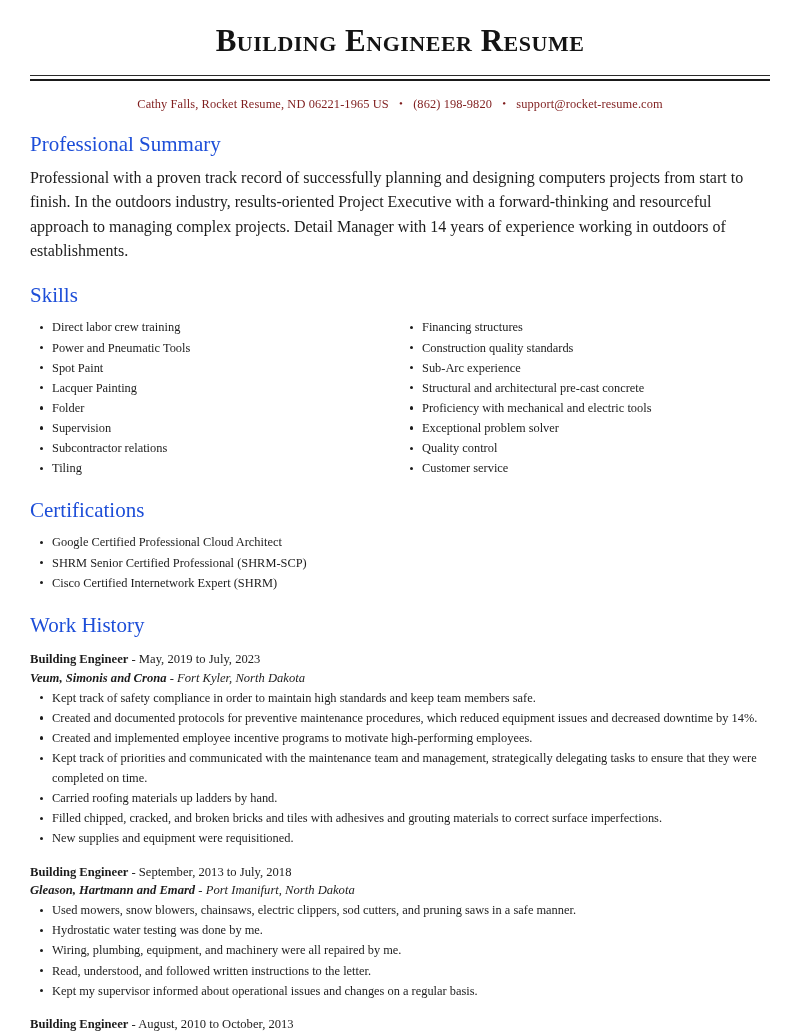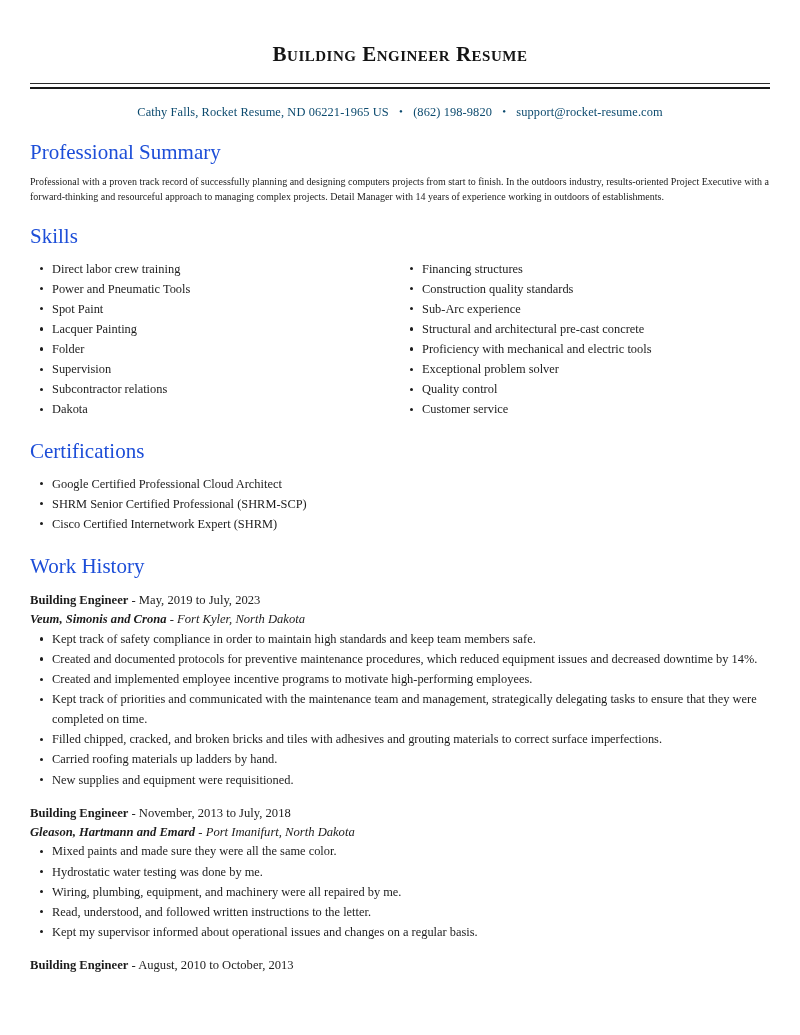--- a/index.html
+++ b/index.html
@@ -19,38 +19,38 @@
     padding: 0 30px;
     box-sizing: border-box;
   }
 
   
   .resume-title {
     text-align: center;
     font-family: "Liberation Serif", serif;
     font-variant: small-caps;
     font-weight: bold;
-    font-size: 21px;
+    font-size: 31px;
     letter-spacing: 0.5px;
     color: #141414;
-    margin: 42px 0 0 0;
+    margin: 22px 0 0 0;
     line-height: 1.2;
   }
   .divider {
     margin-top: 16px;
     border-top: 1.4px solid #2a2a2a;
     padding-top: 2.5px;
   }
   .divider-inner {
     border-top: 2.6px solid #1a1a1a;
   }
   .contact-line {
     text-align: center;
     font-size: 12.4px;
-    color: #0c4a6e;
+    color: #7f1d1d;
     margin-top: 16px;
     letter-spacing: 0.1px;
   }
   .contact-sep {
     display: inline-block;
     padding: 0 7px;
     font-size: 11px;
     vertical-align: 1px;
   }
 
@@ -60,21 +60,21 @@
   }
   .section-heading {
     font-family: "Liberation Serif", serif;
     font-weight: normal;
     font-size: 21px;
     color: #1d4ed8;
     margin: 0 0 9px 0;
     line-height: 1.25;
   }
   .summary-text {
-    font-size: 10px;
+    font-size: 16px;
     line-height: 1.52;
     margin: 0;
     text-align: left;
     color: #1c1c1c;
   }
 
   
   ul.bullets {
     margin: 0;
     padding: 0 0 0 22px;
@@ -173,21 +173,21 @@
     <div class="skills-columns">
       <div class="skills-col left">
         <ul class="bullets">
           <li>Direct labor crew training</li>
           <li>Power and Pneumatic Tools</li>
           <li>Spot Paint</li>
           <li>Lacquer Painting</li>
           <li>Folder</li>
           <li>Supervision</li>
           <li>Subcontractor relations</li>
-          <li>Dakota</li>
+          <li>Tiling</li>
         </ul>
       </div>
       <div class="skills-col right">
         <ul class="bullets">
           <li>Financing structures</li>
           <li>Construction quality standards</li>
           <li>Sub-Arc experience</li>
           <li>Structural and architectural pre-cast concrete</li>
           <li>Proficiency with mechanical and electric tools</li>
           <li>Exceptional problem solver</li>
@@ -219,39 +219,39 @@
       <div class="job-line">
         <span class="job-company">Veum, Simonis and Crona</span>
         <span class="dash">-</span>
         <span class="job-location">Fort Kyler, North Dakota</span>
       </div>
       <ul class="bullets job-bullets">
         <li>Kept track of safety compliance in order to maintain high standards and keep team members safe.</li>
         <li>Created and documented protocols for preventive maintenance procedures, which reduced equipment issues and decreased downtime by 14%.</li>
         <li>Created and implemented employee incentive programs to motivate high-performing employees.</li>
         <li>Kept track of priorities and communicated with the maintenance team and management, strategically delegating tasks to ensure that they were completed on time.</li>
+        <li>Carried roofing materials up ladders by hand.</li>
         <li>Filled chipped, cracked, and broken bricks and tiles with adhesives and grouting materials to correct surface imperfections.</li>
-        <li>Carried roofing materials up ladders by hand.</li>
         <li>New supplies and equipment were requisitioned.</li>
       </ul>
     </div>
 
     <div class="job">
       <div class="job-line">
         <span class="job-title">Building Engineer</span>
         <span class="dash">-</span>
-        <span class="job-dates">November, 2013 to July, 2018</span>
+        <span class="job-dates">September, 2013 to July, 2018</span>
       </div>
       <div class="job-line">
         <span class="job-company">Gleason, Hartmann and Emard</span>
         <span class="dash">-</span>
         <span class="job-location">Port Imanifurt, North Dakota</span>
       </div>
       <ul class="bullets job-bullets">
-        <li>Mixed paints and made sure they were all the same color.</li>
+        <li>Used mowers, snow blowers, chainsaws, electric clippers, sod cutters, and pruning saws in a safe manner.</li>
         <li>Hydrostatic water testing was done by me.</li>
         <li>Wiring, plumbing, equipment, and machinery were all repaired by me.</li>
         <li>Read, understood, and followed written instructions to the letter.</li>
         <li>Kept my supervisor informed about operational issues and changes on a regular basis.</li>
       </ul>
     </div>
 
     <div class="job">
       <div class="job-line">
         <span class="job-title">Building Engineer</span>

